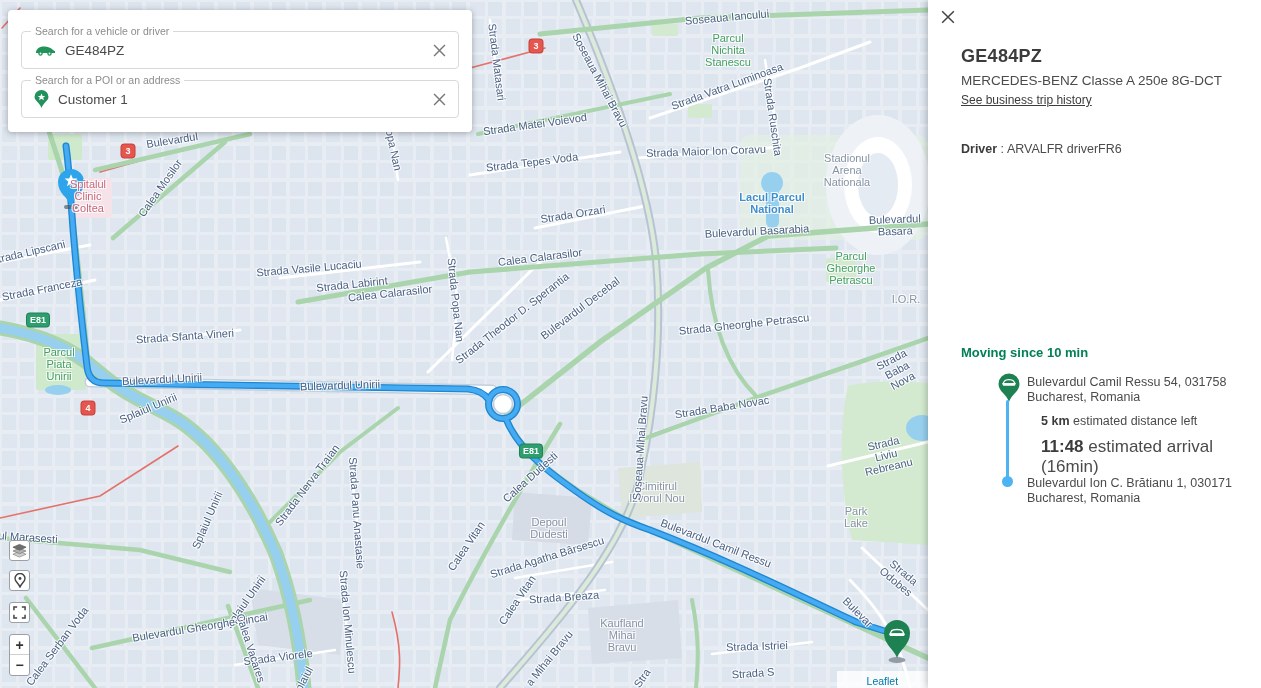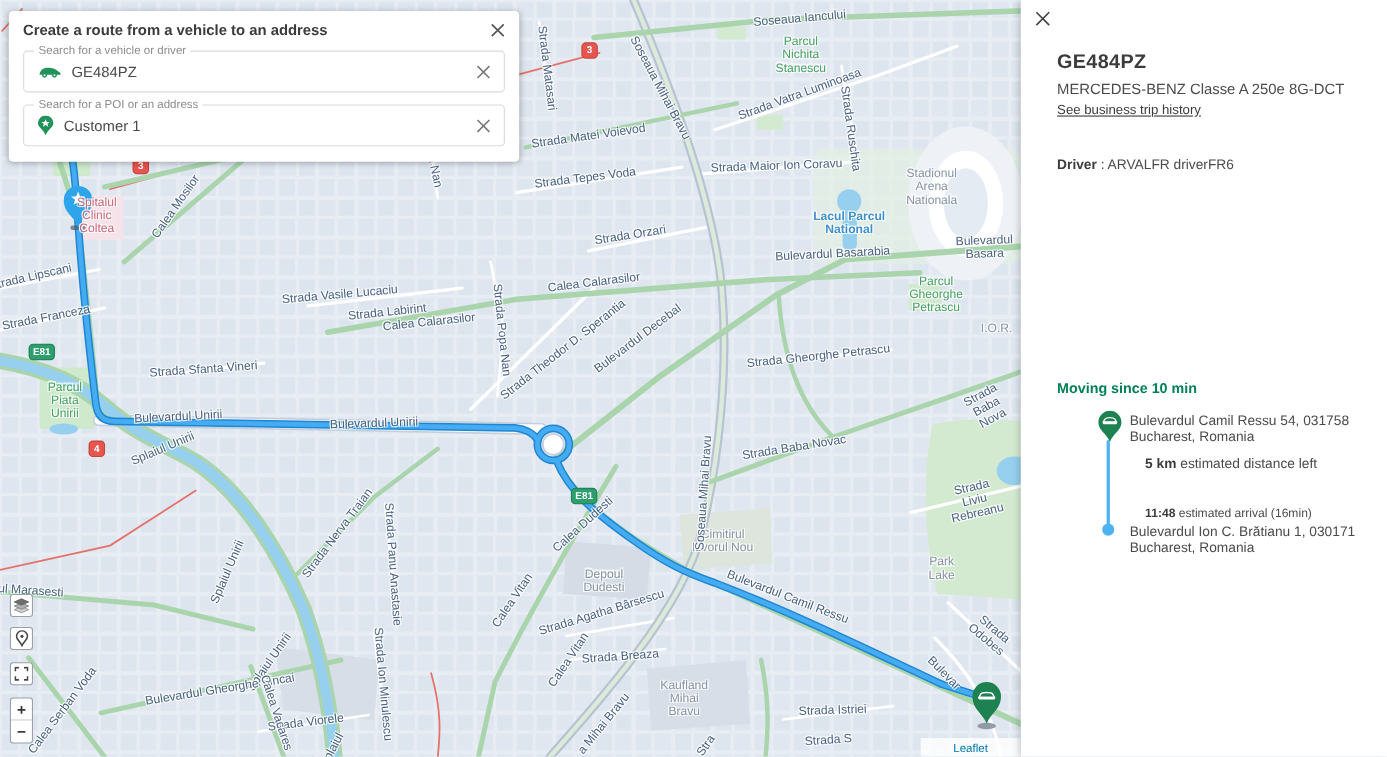--- a/index.html
+++ b/index.html
@@ -60,21 +60,21 @@
   .tab { display:flex; align-items:center; gap:8px; padding:0 19px; font-size:13.5px; color:#5b5b5b; cursor:pointer; }
   .tab.active { background:#fff; color:#00806b; border-bottom:2px solid #00806b; font-weight:bold; }
   .route-content { position:absolute; left:0; right:0; top:345px; padding:0 24px 0 33px; }
   .moving-status { font-size:13px; font-weight:bold; color:#008055; }
   .timeline { position:relative; margin-top:13px; height:170px; }
   .tl-pin { position:absolute; left:36px; top:0; }
   .tl-line { position:absolute; left:45px; top:27px; width:3px; height:78px; background:#4db3f2; border-radius:2px; }
   .tl-dot { position:absolute; left:41px; top:103px; width:11px; height:11px; border-radius:50%; background:#4db3f2; }
   .tl-origin { position:absolute; left:66px; top:2px; width:235px; font-size:12.5px; color:#4b4b4b; line-height:15px; }
   .tl-dist { position:absolute; left:80px; top:41px; font-size:12.5px; color:#4b4b4b; }
-  .tl-arr  { position:absolute; left:80px; top:88px; font-size:11px; color:#4b4b4b; }
+  .tl-arr  { position:absolute; left:80px; top:64px; font-size:17px; color:#4b4b4b; }
   .tl-dest { position:absolute; left:66px; top:103px; width:235px; font-size:12.5px; color:#4b4b4b; line-height:15px; }
   .bld { font-weight:bold; color:#3c3c3c; }
 </style>
 </head>
 <body>
 
 <div class="app">
 
   <div class="map-wrap">
     <svg class="map-art" width="928" height="688" viewBox="0 0 928 688">
@@ -301,26 +301,20 @@
       </div>
     <div id="shields-layer">
         <span class="shield red" style="left: 536px; top: 46px;">3</span>
         <span class="shield red" style="left: 128px; top: 151px;">3</span>
         <span class="shield red" style="left: 88px; top: 408px;">4</span>
         <span class="shield green" style="left: 38px; top: 320px;">E81</span>
         <span class="shield green" style="left: 531px; top: 451px;">E81</span>
       </div>
 
     <div class="route-form">
-      <div class="rf-head">
-        <span class="rf-title">Create a route from a vehicle to an address</span>
-        <svg class="icon-x" viewBox="0 0 12 12">
-            <path d="M1,1 L11,11 M11,1 L1,11" stroke="#555" stroke-width="1.4"></path>
-          </svg>
-      </div>
       <div class="field">
         <span class="field-label">Search for a vehicle or driver</span>
         <svg width="22" height="14" viewBox="0 0 22 14">
           <path d="M2,9 C3,5 6,3.5 10,3.5 C14,3.5 17,5 19,7 L21,8.3 L21,10 L2,10 Z" fill="#21935a"></path>
           <circle cx="6.5" cy="10.5" r="2.2" fill="#21935a"></circle>
             <circle cx="6.5" cy="10.5" r="0.9" fill="#fff"></circle>
           <circle cx="15.5" cy="10.5" r="2.2" fill="#21935a"></circle>
             <circle cx="15.5" cy="10.5" r="0.9" fill="#fff"></circle>
         </svg>
         <span class="field-value">GE484PZ</span>

